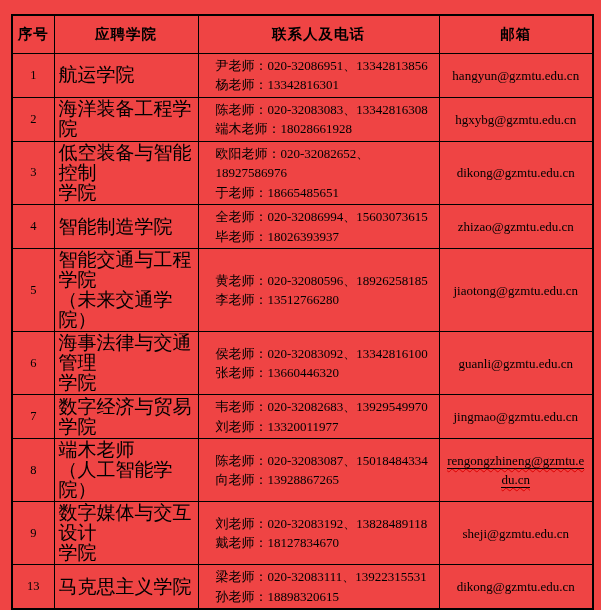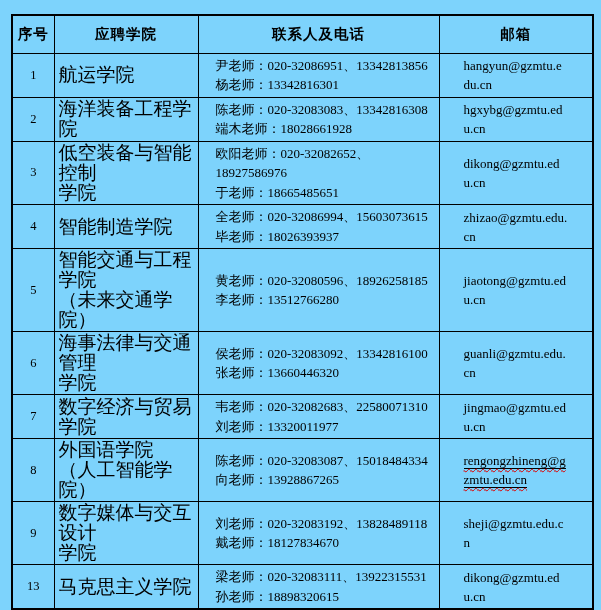--- a/index.html
+++ b/index.html
@@ -3,21 +3,21 @@
 <meta charset="utf-8">
 <style>
   * { margin: 0; padding: 0; box-sizing: border-box; }
   html, body {
     width: 601px; height: 610px;
     background: #ffffff;
     font-family: "Liberation Serif", "DejaVu Serif", serif;
     color: #000;
     overflow: hidden;
   }
-  .page { position: relative; width: 601px; height: 610px; background: #7dd3fc; }
+  .page { position: relative; width: 601px; height: 610px; background: #ef4444; }
   table.contact-table {
     position: absolute;
     left: 11px; top: 14px;
     width: 581px;
     border-collapse: collapse;
     table-layout: fixed;
     border: 2px solid #000;
   }
   .contact-table th, .contact-table td {
     border: 1px solid #000;
@@ -38,21 +38,22 @@
     line-height: 20px;
     padding: 1px 4px;
     font-size: 19px;
   }
   td.c-contact {
     text-align: left;
     padding: 2px 4px 2px 17px;
     line-height: 19.5px;
   }
   td.c-email {
-    padding: 1px 24px;
+    text-align: center;
+    padding: 1px 7px;
     line-height: 19px;
     word-break: break-all;
   }
   .spellcheck {
     border-bottom: 1px solid #000;
     text-decoration: underline wavy #dd0000;
     text-decoration-thickness: 1px;
     text-underline-offset: 3px;
     -webkit-box-decoration-break: clone;
     box-decoration-break: clone;
@@ -132,28 +133,28 @@
         <td class="c-contact">
           <div>侯老师：020-32083092、13342816100</div>
           <div>张老师：13660446320</div>
         </td>
         <td class="c-email"><span>guanli@gzmtu.edu.cn</span></td>
       </tr>
       <tr>
         <td class="c-no">7</td>
         <td class="c-college">数字经济与贸易学院</td>
         <td class="c-contact">
-          <div>韦老师：020-32082683、22580071310</div>
+          <div>韦老师：020-32082683、13929549970</div>
           <div>刘老师：13320011977</div>
         </td>
         <td class="c-email"><span>jingmao@gzmtu.edu.cn</span></td>
       </tr>
       <tr>
         <td class="c-no">8</td>
-        <td class="c-college">外国语学院
+        <td class="c-college">端木老师
 （人工智能学院）</td>
         <td class="c-contact">
           <div>陈老师：020-32083087、15018484334</div>
           <div>向老师：13928867265</div>
         </td>
         <td class="c-email"><span class="spellcheck">rengongzhineng@gzmtu.edu.cn</span></td>
       </tr>
       <tr>
         <td class="c-no">9</td>
         <td class="c-college">数字媒体与交互设计

